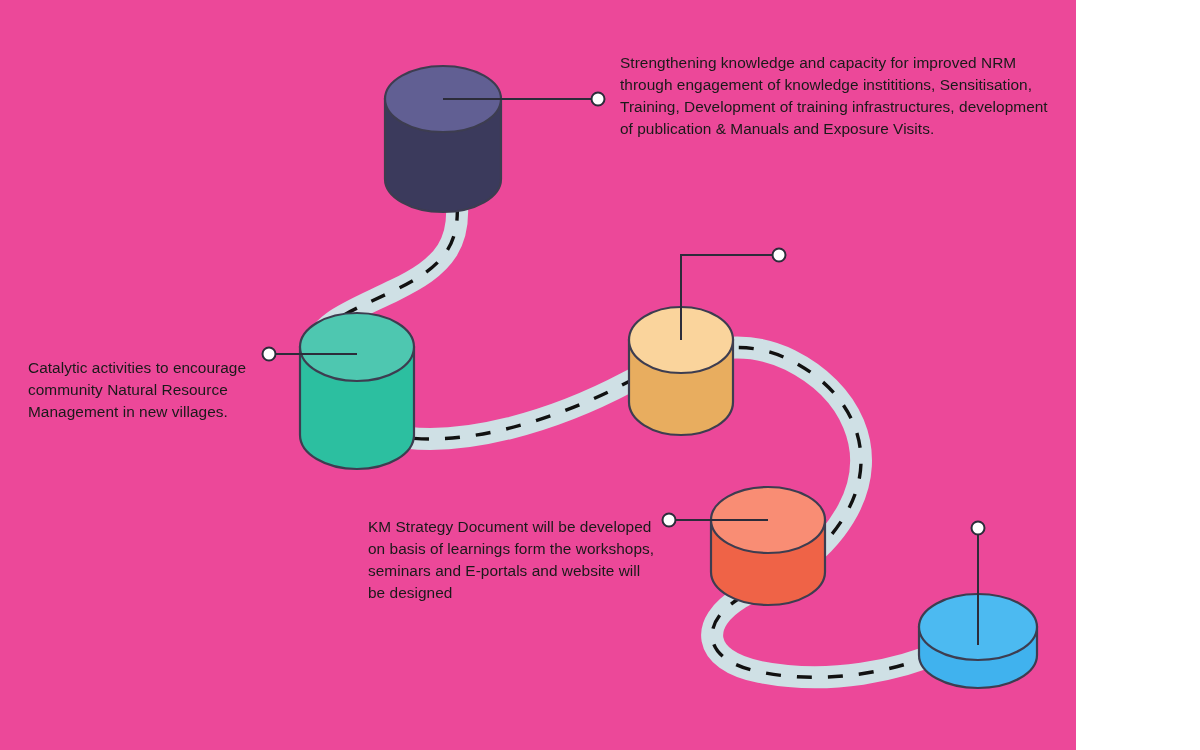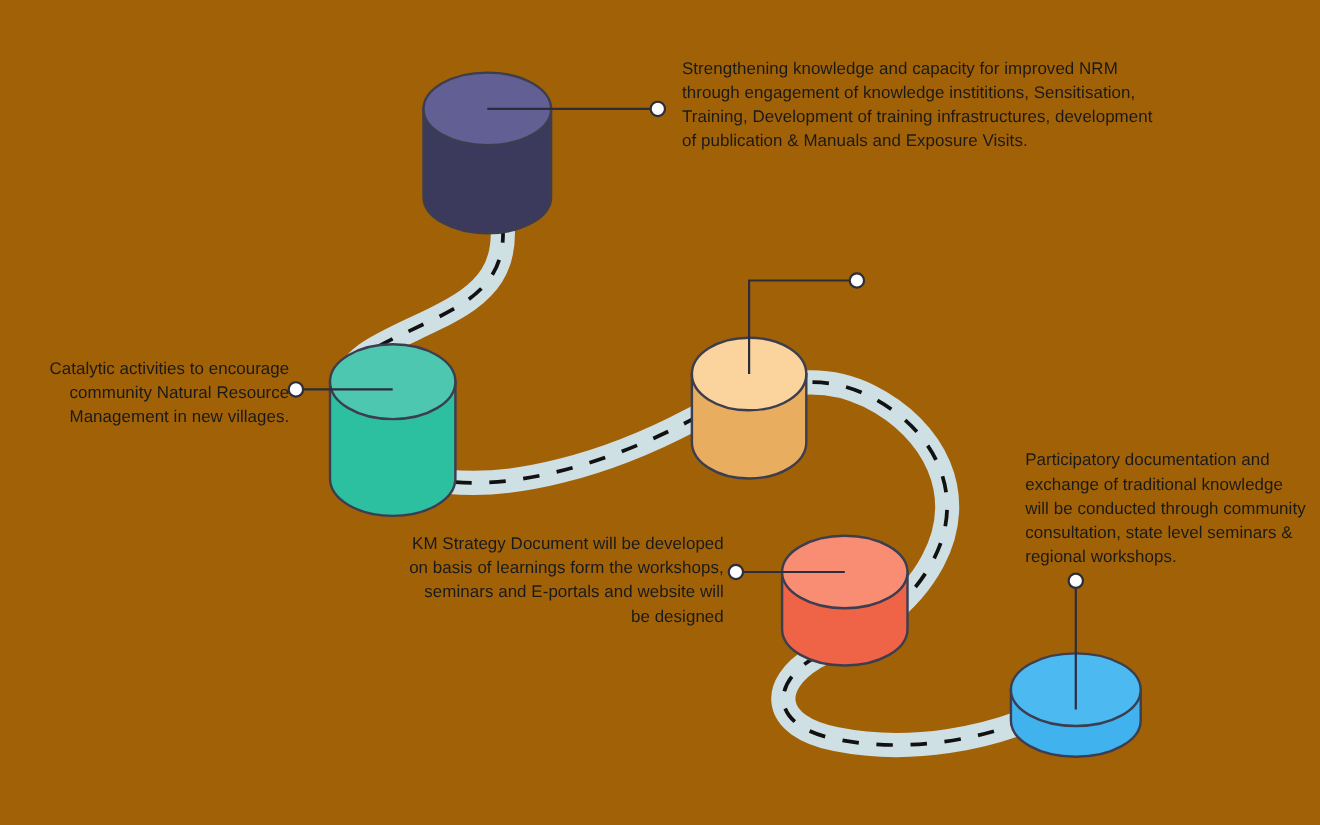--- a/index.html
+++ b/index.html
@@ -10,42 +10,42 @@
   }
   body {
     font-family: "Liberation Sans", "DejaVu Sans", sans-serif;
     width: 1200px;
     height: 750px;
     overflow: hidden;
     position: relative;
   }
   #diagram-root {
     position: relative;
-    width: 1200px;
+    width: 1076px;
     height: 750px;
-    background: #a16207;
+    background: #ec4899;
   }
   svg.canvas {
     position: absolute;
     top: 0;
     left: 0;
     width: 1200px;
     height: 750px;
     display: block;
   }
   .callout {
     position: absolute;
     color: #1a1a1a;
     font-size: 15.4px;
     line-height: 1.42;
     letter-spacing: 0.05px;
     white-space: pre-line;
   }
   .callout-right { text-align: left; }
-  .callout-left  { text-align: right; }
+  .callout-left  { text-align: left; margin-top: 32px; }
 
   #callout-top      { left: 620px; top: 52px;  width: 430px; }
   #callout-grants   { left: 800px; top: 225px; width: 230px; }
   #callout-left     { left: 28px;  top: 325px; width: 235px; }
   #callout-partic   { left: 932px; top: 408px; width: 255px; }
   #callout-km       { left: 368px; top: 484px; width: 290px; }
 </style>
 </head>
 <body>
 
@@ -118,17 +118,16 @@
       <line x1="768" y1="520" x2="676" y2="520"></line>
       <circle cx="669" cy="520" r="6.5" fill="#ffffff"></circle>
     </g>
   </svg>
 
   <div class="callout callout-right" id="callout-top">Strengthening knowledge and capacity for improved NRM through engagement of knowledge instititions, Sensitisation, Training, Development of training infrastructures, development of publication &amp; Manuals and Exposure Visits.</div>
 
 
   <div class="callout callout-left" id="callout-left">Catalytic activities to encourage community Natural Resource Management in new villages.</div>
 
-  <div class="callout callout-right" id="callout-partic">Participatory documentation and exchange of traditional knowledge will be conducted through community consultation, state level seminars &amp; regional workshops.</div>
 
   <div class="callout callout-left" id="callout-km">KM Strategy Document will be developed on basis of learnings form the workshops, seminars and E-portals and website will be designed</div>
 
 </div>
 
 </body></html>

